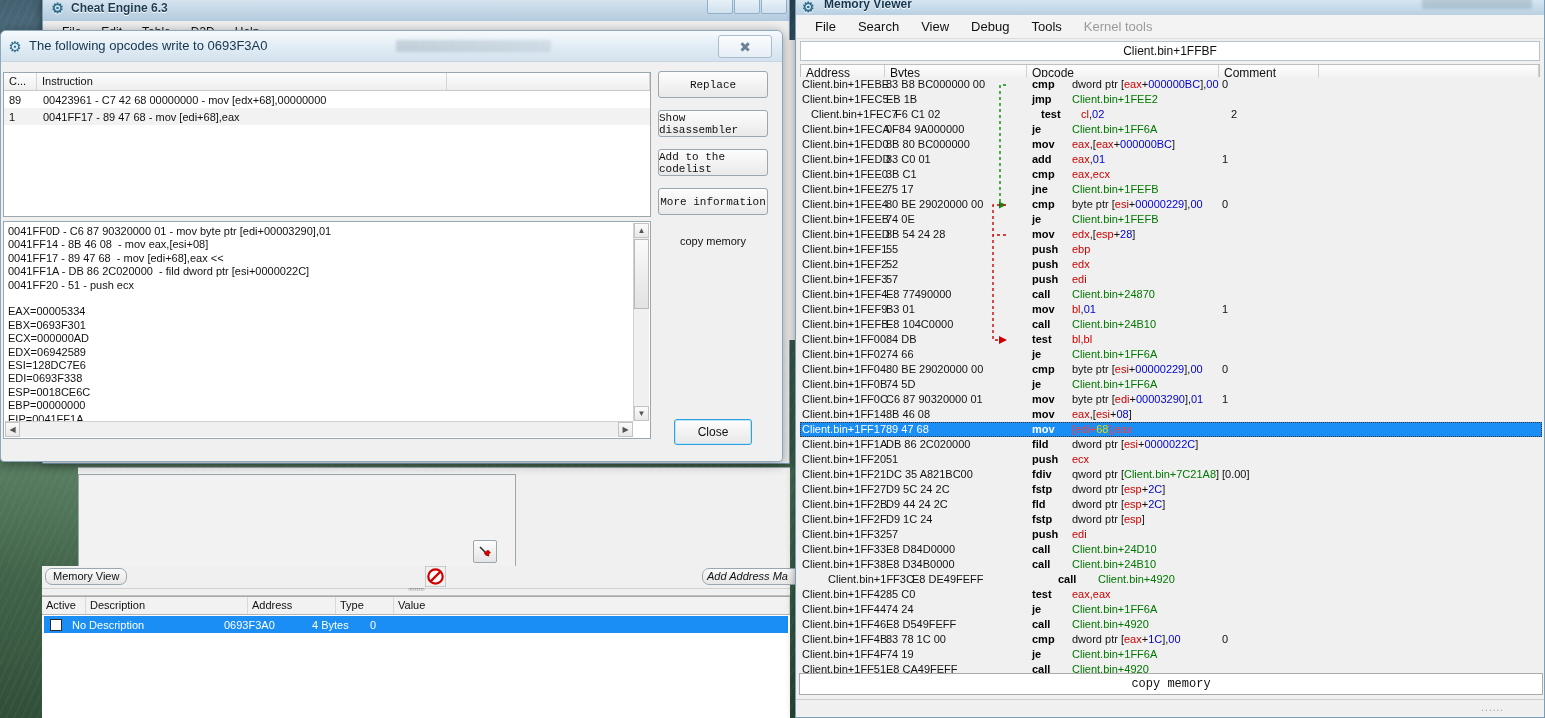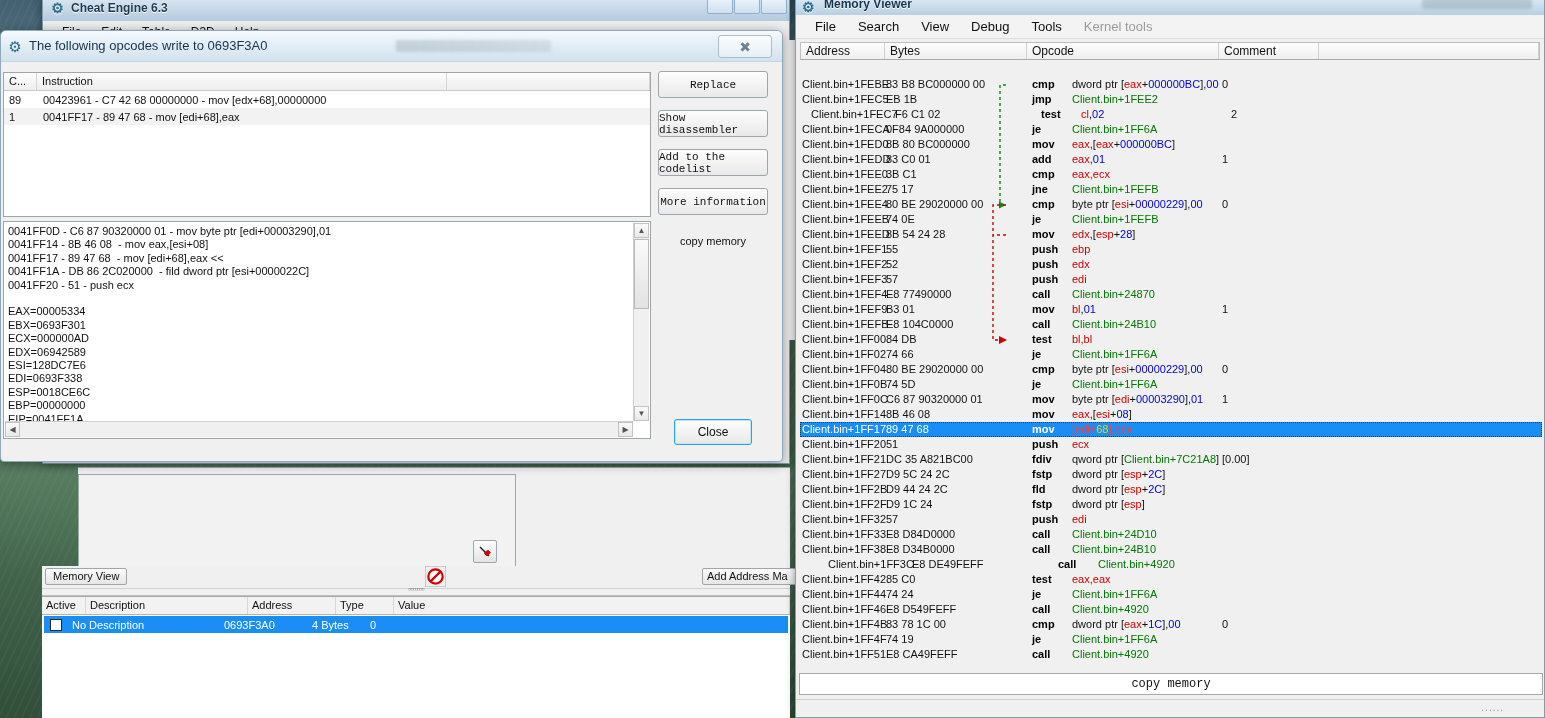--- a/index.html
+++ b/index.html
@@ -79,25 +79,25 @@
   }
 
   
   .ce-toolbar-row {
     position: absolute; left: 42px; top: 566px; width: 748px; height: 22px;
     background: #f0f0f0;
   }
   .btn-small {
     position:absolute; height:17px; line-height:15px;
     background: linear-gradient(180deg,#fbfbfb,#e6e6e6);
-    border: 1px solid #9aa7ae; border-radius: 2px;
+    border: 1px solid #9aa7ae; border-radius: 7px;
     font-size: 11px; color: #111; padding: 0 7px; text-align:center;
   }
   .memview-btn { left: 3px; top: 2px; }
-  .addaddr-btn { left: 660px; top: 2px; width: 140px; text-align:left; padding-left:4px; }
+  .addaddr-btn { left: 660px; top: 2px; width: 140px; text-align:left; padding-left:4px;font-style:italic; }
   .noentry-icon {
     position: absolute; left: 383px; top: 0px; width: 21px; height: 21px;
   }
   .splitter-dots {
     position: absolute; left: 42px; top: 588px; width: 748px; height: 8px;
     background: #f0f0f0; border-top:1px solid #d2d2d2; border-bottom:1px solid #c0c0c0;
   }
   .splitter-dots::after{
     content:"▫▫▫▫▫▫▫"; position:absolute; left:50%; transform:translateX(-50%);
     top:-5px; font-size:9px; color:#8b8b8b; letter-spacing:-1px;
@@ -428,20 +428,21 @@
       <span class="ghost2"></span>
     </div>
     <div class="mv-menu">
       <span>File</span>
       <span>Search</span>
       <span>View</span>
       <span>Debug</span>
       <span>Tools</span>
       <span class="dim">Kernel tools</span>
     </div>
+    <div class="mv-addrbar">Client.bin+1FFBF</div>
     <div class="mv-colhead">
       <div style="width:84px">Address</div>
       <div style="width:142px">Bytes</div>
       <div style="width:192px">Opcode</div>
       <div style="width:100px">Comment</div>
       <div style="flex:1"></div>
     </div>
 
     <div class="dis-list" id="dis-list">
       <svg class="jump-overlay">
@@ -615,20 +616,27 @@
           <span class="cmt"></span>
         </div>
         <div class="dis-row sel" style="top: 0px;">
           <span class="addr">Client.bin+1FF17</span>
           <span class="bytes">89 47 68</span>
           <span class="mnem">mov</span>
           <span class="ops"><span class="t-selred">[</span><span class="t-selred">edi</span><span class="t-selred">+</span><span class="t-hl">68</span><span class="t-selred">],</span><span class="t-selred">eax</span></span>
           <span class="cmt"></span>
         </div>
         <div class="dis-row" style="top: 0px;">
+          <span class="addr">Client.bin+1FF1A</span>
+          <span class="bytes">DB 86 2C020000</span>
+          <span class="mnem">fild</span>
+          <span class="ops"><span class="t-plain">dword ptr [</span><span class="t-reg">esi</span><span class="t-plain">+</span><span class="t-num">0000022C</span><span class="t-plain">]</span></span>
+          <span class="cmt"></span>
+        </div>
+        <div class="dis-row" style="top: 0px;">
           <span class="addr">Client.bin+1FF20</span>
           <span class="bytes">51</span>
           <span class="mnem">push</span>
           <span class="ops"><span class="t-reg">ecx</span></span>
           <span class="cmt"></span>
         </div>
         <div class="dis-row" style="top: 0px;">
           <span class="addr">Client.bin+1FF21</span>
           <span class="bytes">DC 35 A821BC00</span>
           <span class="mnem">fdiv</span>

